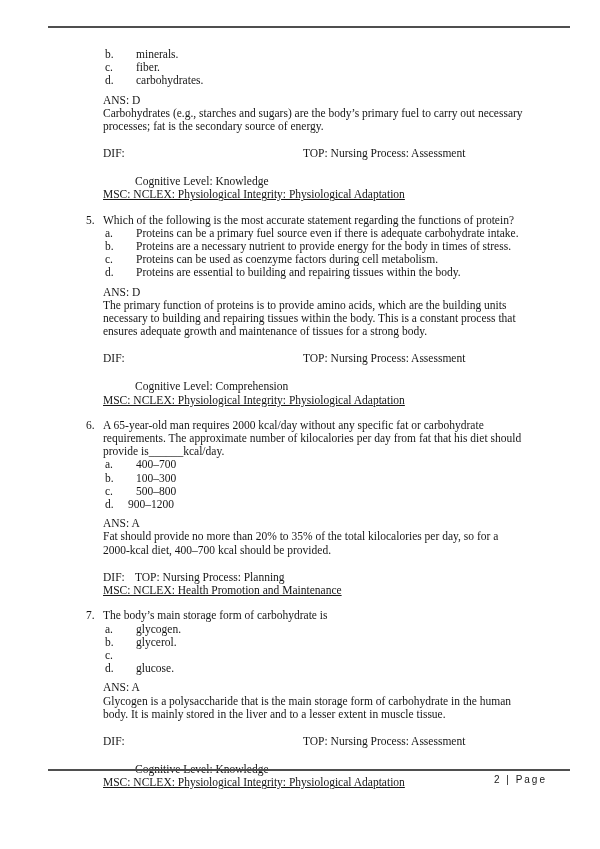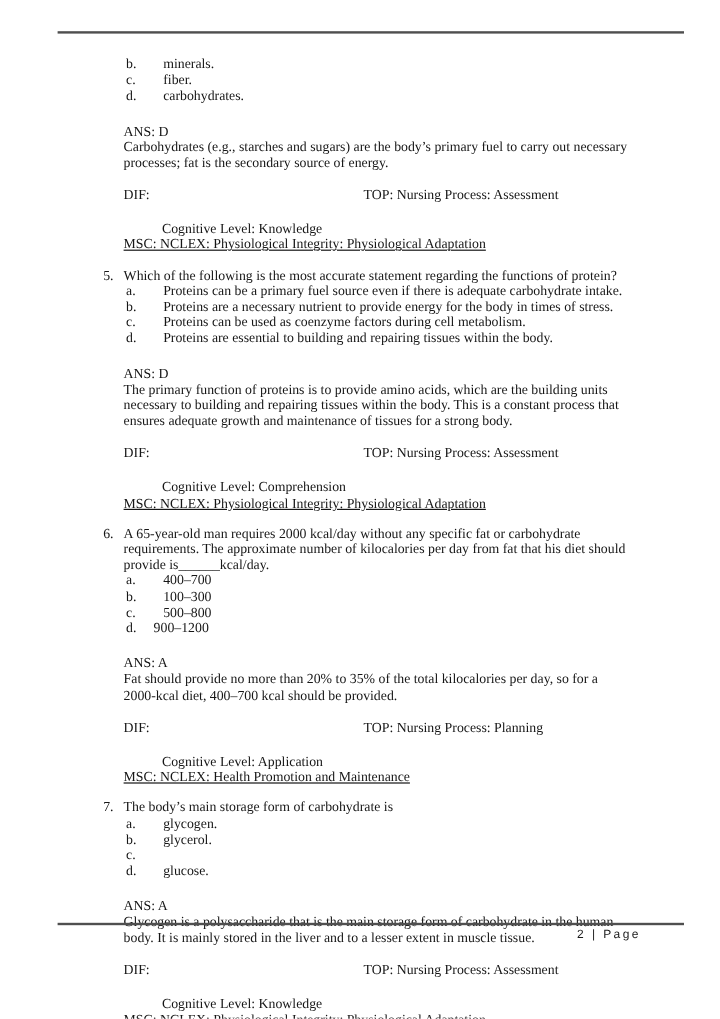--- a/index.html
+++ b/index.html
@@ -22,34 +22,34 @@
   .qblock { margin-top:12px; }
   .qblock.first { margin-top:0; }
   .qline { display:flex; }
   .qnum { flex:none; width:17px; margin-left:-17px; }
   .qtext { width:421px; }
   .options { padding-left:2px; }
   .opt { display:flex; }
   .opt .letter { flex:none; width:19px; }
   .opt.compact .letter { width:11px; }
   .opt .otext { width:400px;padding-left:12px; }
-  .ansblock { margin-top:16px; }
+  .ansblock { margin-top:6px; }
   .rationale { width:421px; }
   .meta { margin-top:14px; }
   .meta-row { display:flex; }
   .dif-label { flex:none; width:32px; }
   .dif-value { flex:none; width:168px;margin-top:28px; }
   .msc { display:block;text-decoration:underline; }
   
   .footer-rule {
     position:absolute; top:769px; left:48px;
     width:522px; height:2px; background:#4f4f4f;
   }
   .footer-text {
-    position:absolute; top:773px; right:66px;
+    position:absolute; top:773px; right:53px;
     font-family:"Liberation Sans","DejaVu Sans",sans-serif;
     font-size:10px; letter-spacing:2px; color:#1a1a1a;
   }
 </style>
 </head>
 <body>
 
 <div class="header-rule"></div>
 
 <main class="content">
@@ -143,21 +143,20 @@
         <span class="otext">900–1200</span>
       </div>
     </div>
     <div class="ansblock">
       <div class="ansline">ANS: A</div>
       <div class="rationale">Fat should provide no more than 20% to 35% of the total kilocalories per day, so for a 2000-kcal diet, 400–700 kcal should be provided.</div>
     </div>
     <div class="meta">
       <div class="meta-row">
         <span class="dif-label">DIF:</span>
-        <span class="dif-value">Cognitive Level: Application</span>
         <span class="top-value">TOP: Nursing Process: Planning</span>
       </div>
       <div class="meta-row msc">MSC: NCLEX: Health Promotion and Maintenance</div>
     </div>
   </section>
 
   <section class="qblock">
     <div class="qline">
       <span class="qnum">7.</span>
       <div class="qtext">The body’s main storage form of carbohydrate is</div>

